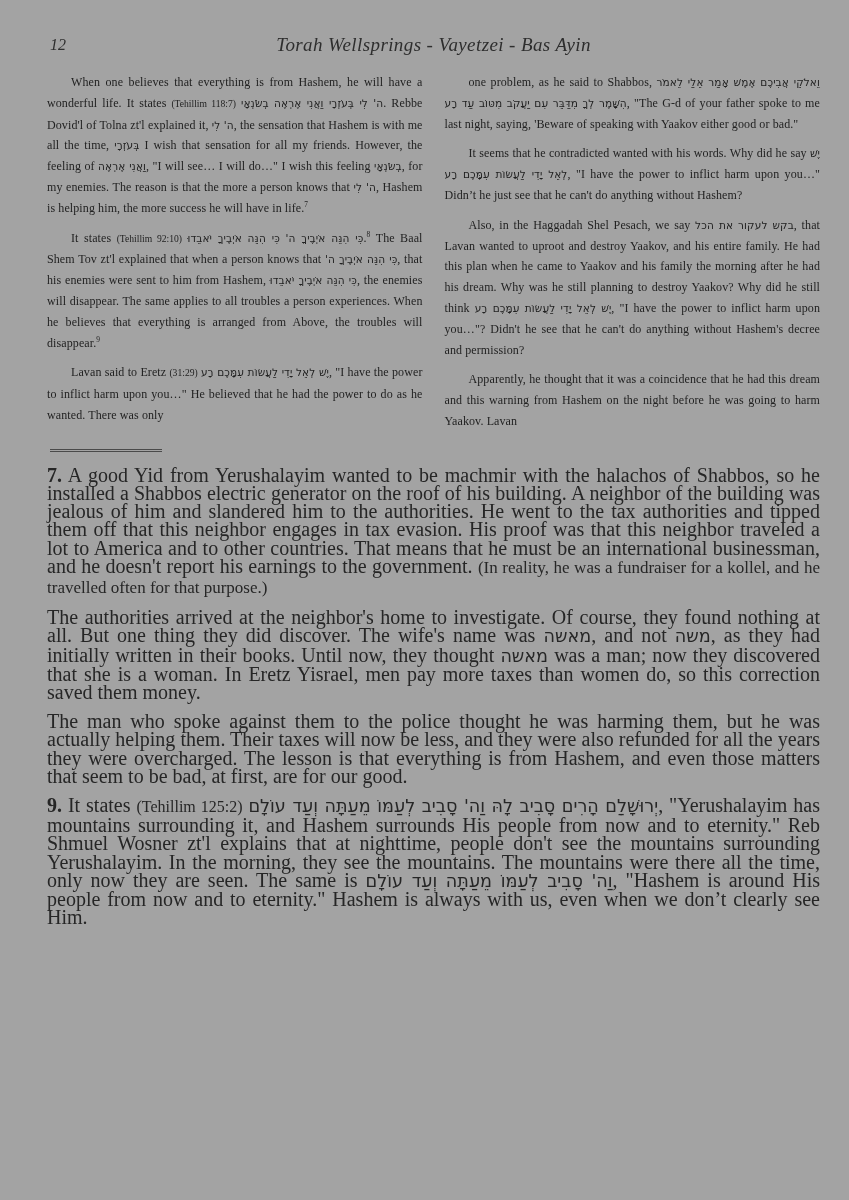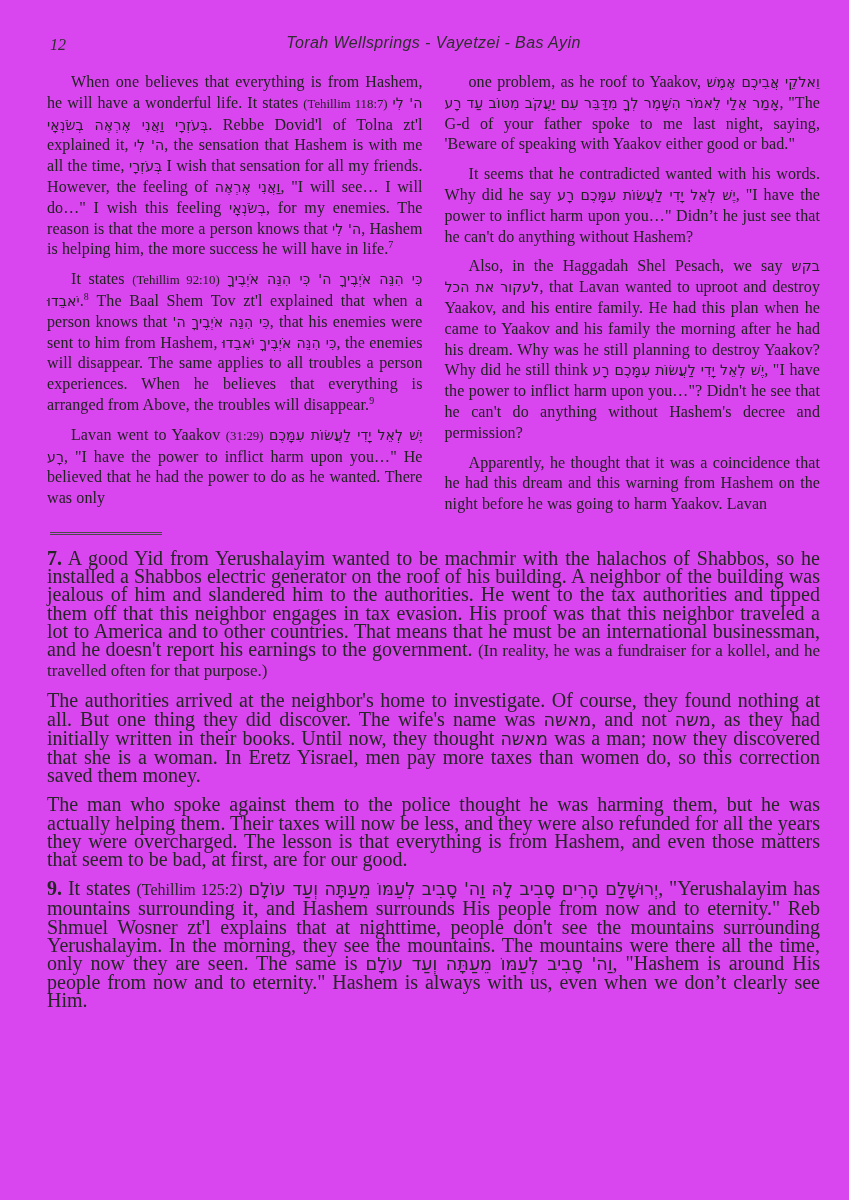--- a/index.html
+++ b/index.html
@@ -1,50 +1,50 @@
 <!DOCTYPE html>
 <html><head>
 <meta charset="utf-8">
 <style>
   * { margin: 0; padding: 0; box-sizing: border-box; }
   html, body { background: #ffffff; }
   .page {
     width: 849px; height: 1200px;
-    background: #d946ef;
+    background: #a3a3a3;
     color: #222;
     font-family: "Liberation Serif", serif;
     position: relative;
     overflow: hidden;
     padding: 34px 29px 0 47px;
   }
   .page-header {
     position: relative;
     text-align: center;
     font-style: italic;
     color: #2e2e2e;
     height: 34px;
   }
   .page-number {
     position: absolute; left: 3px; top: 2px;
     font-size: 16px; font-style: italic;
   }
   .page-title {
-    font-family: Liberation Sans, sans-serif;
-    font-size: 16px;
+    font-family: Liberation Serif, serif;
+    font-size: 19px;
     letter-spacing: 0.4px;
   }
   .columns {
     display: flex;
     gap: 22px;
     margin-top: 4px;
   }
   .col {
     flex: 1 1 0;
     text-align: justify;
-    font-size: 16px;
+    font-size: 12px;
     line-height: 20.8px;
     letter-spacing: 0.1px;
   }
   .para { text-indent: 24px; margin-bottom: 9px; }
   .he {
     font-family: "DejaVu Sans", sans-serif;
     font-size: 0.88em;
     unicode-bidi: isolate;
   }
   .ref { font-size: 0.8em; letter-spacing: 0; }
@@ -71,24 +71,24 @@
 
   <header class="page-header">
     <span class="page-number">12</span>
     <span class="page-title">Torah Wellsprings - Vayetzei - Bas Ayin</span>
   </header>
 
   <main class="columns">
     <section class="col">
       <p class="para"><span class="en">When one believes that everything is from Hashem, he will have a wonderful life. It states </span><span class="ref">(Tehillim 118:7)</span><span class="en"> </span><span class="he" dir="rtl">ה' לִי בְּעֹזְרָי וַאֲנִי אֶרְאֶה בְשֹׂנְאָי</span><span class="en">. Rebbe Dovid'l of Tolna zt'l explained it, </span><span class="he" dir="rtl">ה' לִי</span><span class="en">, the sensation that Hashem is with me all the time, </span><span class="he" dir="rtl">בְּעֹזְרָי</span><span class="en"> I wish that sensation for all my friends. However, the feeling of </span><span class="he" dir="rtl">וַאֲנִי אֶרְאֶה</span><span class="en">, "I will see… I will do…" I wish this feeling </span><span class="he" dir="rtl">בְשֹׂנְאָי</span><span class="en">, for my enemies. The reason is that the more a person knows that </span><span class="he" dir="rtl">ה' לִי</span><span class="en">, Hashem is helping him, the more success he will have in life.</span><span class="sup">7</span></p>
       <p class="para"><span class="en">It states </span><span class="ref">(Tehillim 92:10)</span><span class="en"> </span><span class="he" dir="rtl">כִּי הִנֵּה אֹיְבֶיךָ ה' כִּי הִנֵּה אֹיְבֶיךָ יֹאבֵדוּ</span><span class="en">.</span><span class="sup">8</span><span class="en"> The Baal Shem Tov zt'l explained that when a person knows that </span><span class="he" dir="rtl">כִּי הִנֵּה אֹיְבֶיךָ ה'</span><span class="en">, that his enemies were sent to him from Hashem, </span><span class="he" dir="rtl">כִּי הִנֵּה אֹיְבֶיךָ יֹאבֵדוּ</span><span class="en">, the enemies will disappear. The same applies to all troubles a person experiences. When he believes that everything is arranged from Above, the troubles will disappear.</span><span class="sup">9</span></p>
-      <p class="para"><span class="en">Lavan went to Yaakov </span><span class="ref">(31:29)</span><span class="en"> </span><span class="he" dir="rtl">יֶשׁ לְאֵל יָדִי לַעֲשׂוֹת עִמָּכֶם רָע</span><span class="en">, "I have the power to inflict harm upon you…" He believed that he had the power to do as he wanted. There was only</span></p>
+      <p class="para"><span class="en">Lavan said to Eretz </span><span class="ref">(31:29)</span><span class="en"> </span><span class="he" dir="rtl">יֶשׁ לְאֵל יָדִי לַעֲשׂוֹת עִמָּכֶם רָע</span><span class="en">, "I have the power to inflict harm upon you…" He believed that he had the power to do as he wanted. There was only</span></p>
     </section>
     <section class="col">
-      <p class="para"><span class="en">one problem, as he roof to Yaakov, </span><span class="he" dir="rtl">וֵאלֹקֵי אֲבִיכֶם אֶמֶשׁ אָמַר אֵלַי לֵאמֹר הִשָּׁמֶר לְךָ מִדַּבֵּר עִם יַעֲקֹב מִטּוֹב עַד רָע</span><span class="en">, "The G-d of your father spoke to me last night, saying, 'Beware of speaking with Yaakov either good or bad."</span></p>
+      <p class="para"><span class="en">one problem, as he said to Shabbos, </span><span class="he" dir="rtl">וֵאלֹקֵי אֲבִיכֶם אֶמֶשׁ אָמַר אֵלַי לֵאמֹר הִשָּׁמֶר לְךָ מִדַּבֵּר עִם יַעֲקֹב מִטּוֹב עַד רָע</span><span class="en">, "The G-d of your father spoke to me last night, saying, 'Beware of speaking with Yaakov either good or bad."</span></p>
       <p class="para"><span class="en">It seems that he contradicted wanted with his words. Why did he say </span><span class="he" dir="rtl">יֶשׁ לְאֵל יָדִי לַעֲשׂוֹת עִמָּכֶם רָע</span><span class="en">, "I have the power to inflict harm upon you…" Didn’t he just see that he can't do anything without Hashem?</span></p>
       <p class="para"><span class="en">Also, in the Haggadah Shel Pesach, we say </span><span class="he" dir="rtl">בקש לעקור את הכל</span><span class="en">, that Lavan wanted to uproot and destroy Yaakov, and his entire family. He had this plan when he came to Yaakov and his family the morning after he had his dream. Why was he still planning to destroy Yaakov? Why did he still think </span><span class="he" dir="rtl">יֶשׁ לְאֵל יָדִי לַעֲשׂוֹת עִמָּכֶם רָע</span><span class="en">, "I have the power to inflict harm upon you…"? Didn't he see that he can't do anything without Hashem's decree and permission?</span></p>
       <p class="para"><span class="en">Apparently, he thought that it was a coincidence that he had this dream and this warning from Hashem on the night before he was going to harm Yaakov. Lavan</span></p>
     </section>
   </main>
 
   <div class="fn-sep"></div>
 
   <footer class="footnotes">
     <p class="fn"><span class="fnum">7.</span><span class="en"> A good Yid from Yerushalayim wanted to be machmir with the halachos of Shabbos, so he installed a Shabbos electric generator on the roof of his building. A neighbor of the building was jealous of him and slandered him to the authorities. He went to the tax authorities and tipped them off that this neighbor engages in tax evasion. His proof was that this neighbor traveled a lot to America and to other countries. That means that he must be an international businessman, and he doesn't report his earnings to the government. </span><span class="small">(In reality, he was a fundraiser for a kollel, and he travelled often for that purpose.)</span></p>

